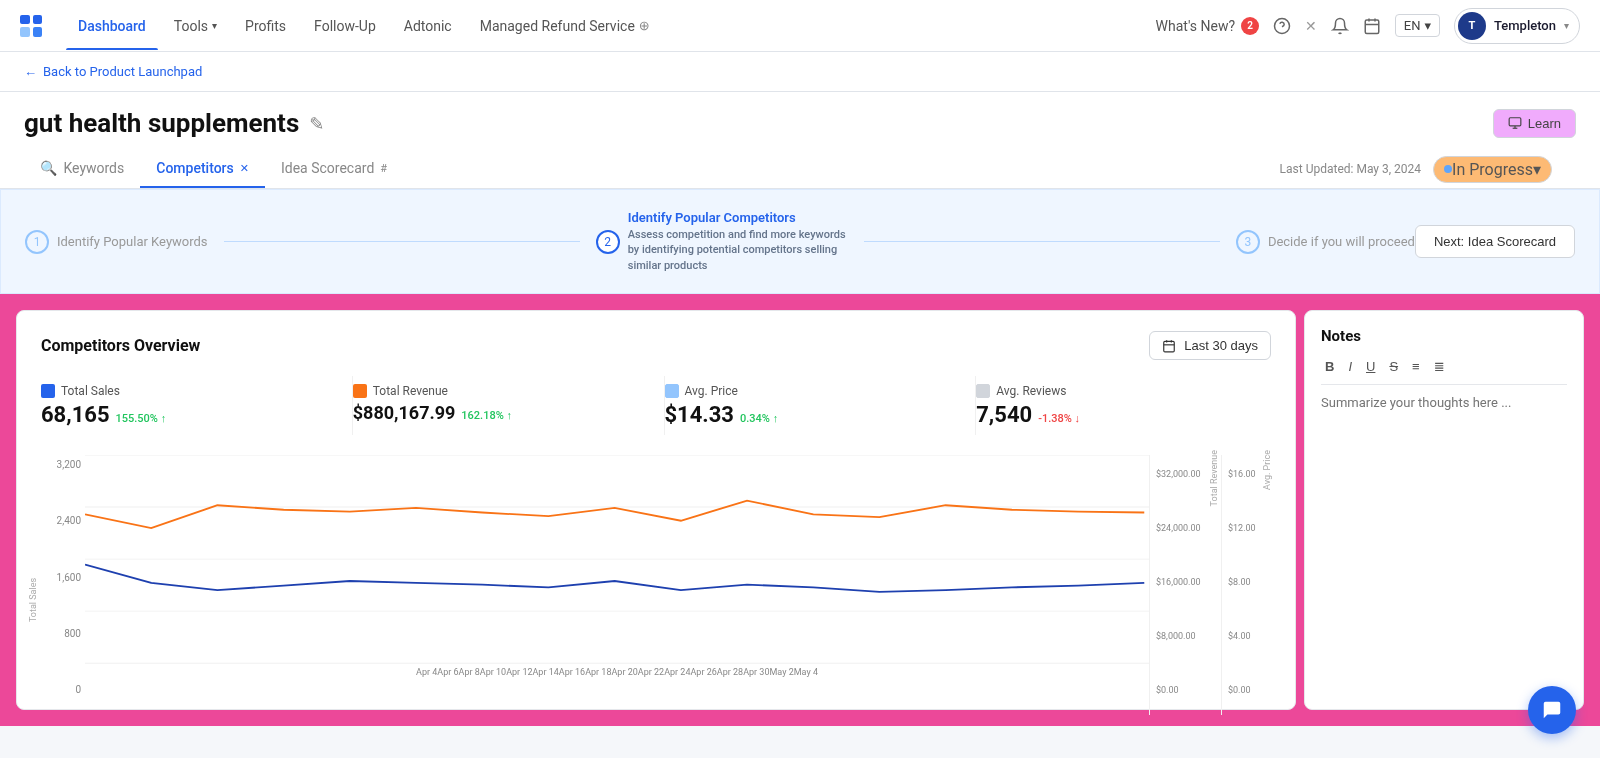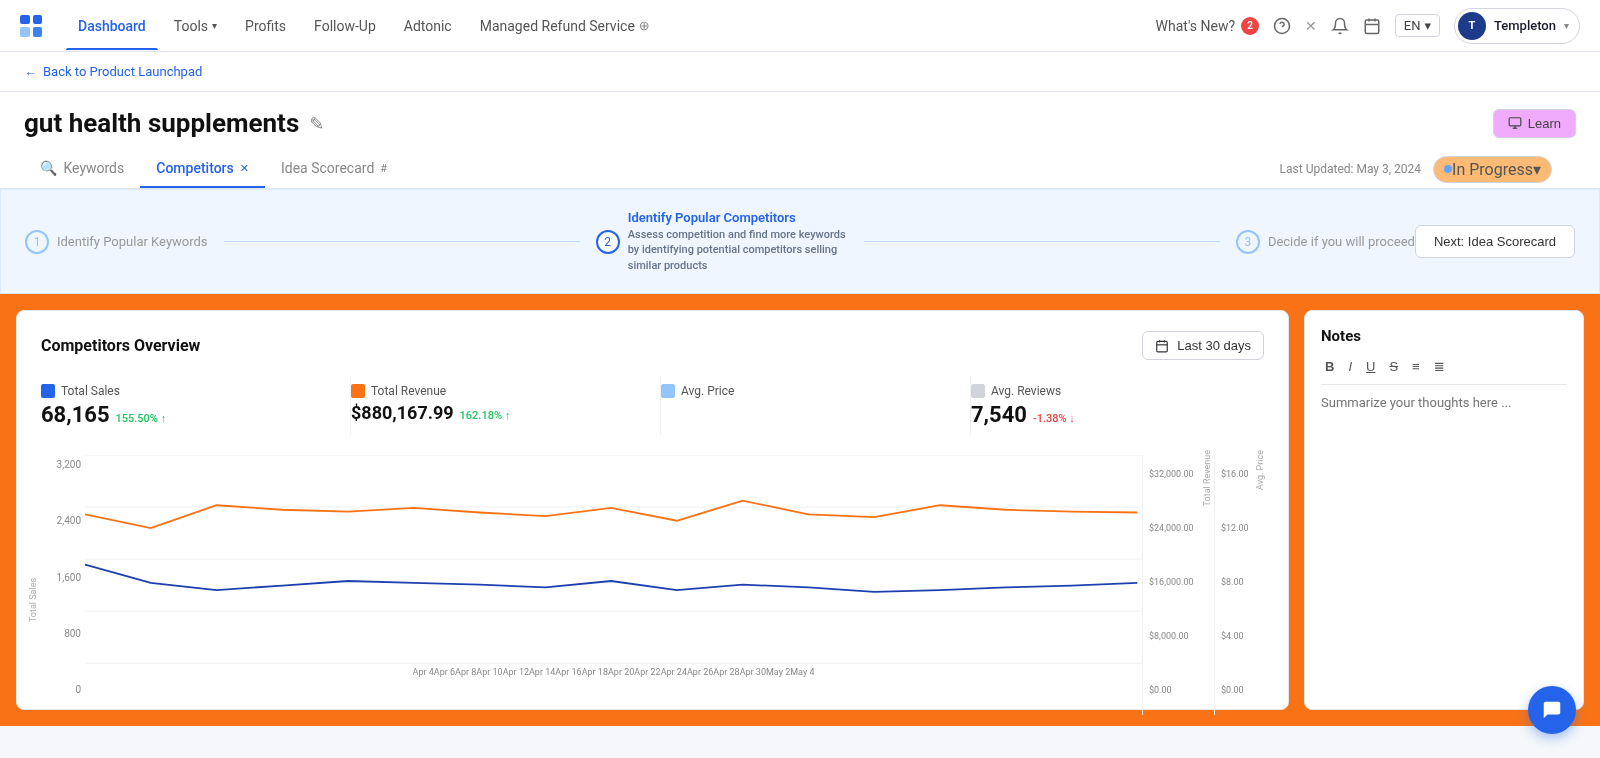--- a/index.html
+++ b/index.html
@@ -112,21 +112,21 @@
       flex: 1; height: 1px; background: #bfdbfe; margin: 0 16px; min-width: 60px;
     }
     .next-btn {
       background: #fff; border: 1px solid #d1d5db; border-radius: 6px;
       padding: 8px 18px; font-size: 13px; cursor: pointer; color: #333; font-weight: 500;
       white-space: nowrap; margin-left: auto;
     }
 
     
     .main-content {
-      display: flex; gap: 7px; padding: 0; background: #f97316;
+      display: flex; gap: 0; padding: 0; background: #ec4899;
     }
     .chart-section {
       flex: 1; background: #fff; padding: 20px 24px; margin: 16px; margin-right: 8px;
       border-radius: 8px; border: 1px solid #e5e7eb;
     }
     .notes-section {
       width: 280px; background: #fff; padding: 16px; margin: 16px; margin-left: 0;
       border-radius: 8px; border: 1px solid #e5e7eb; min-height: 400px;
     }
 
@@ -355,20 +355,24 @@
           <span>$880,167.99</span>
           <span class="metric-change positive">162.18% ↑</span>
         </div>
       </div>
 
       <div class="metric-item">
         <div class="metric-label">
           <span class="metric-checkbox light-blue"></span>
           <span>Avg. Price</span>
         </div>
+        <div class="metric-value">
+          <span>$14.33</span>
+          <span class="metric-change positive">0.34% ↑</span>
+        </div>
       </div>
 
 
       <div class="metric-item">
         <div class="metric-label">
           <span class="metric-checkbox gray"></span>
           <span>Avg. Reviews</span>
         </div>
         <div class="metric-value">
           <span>7,540</span>

